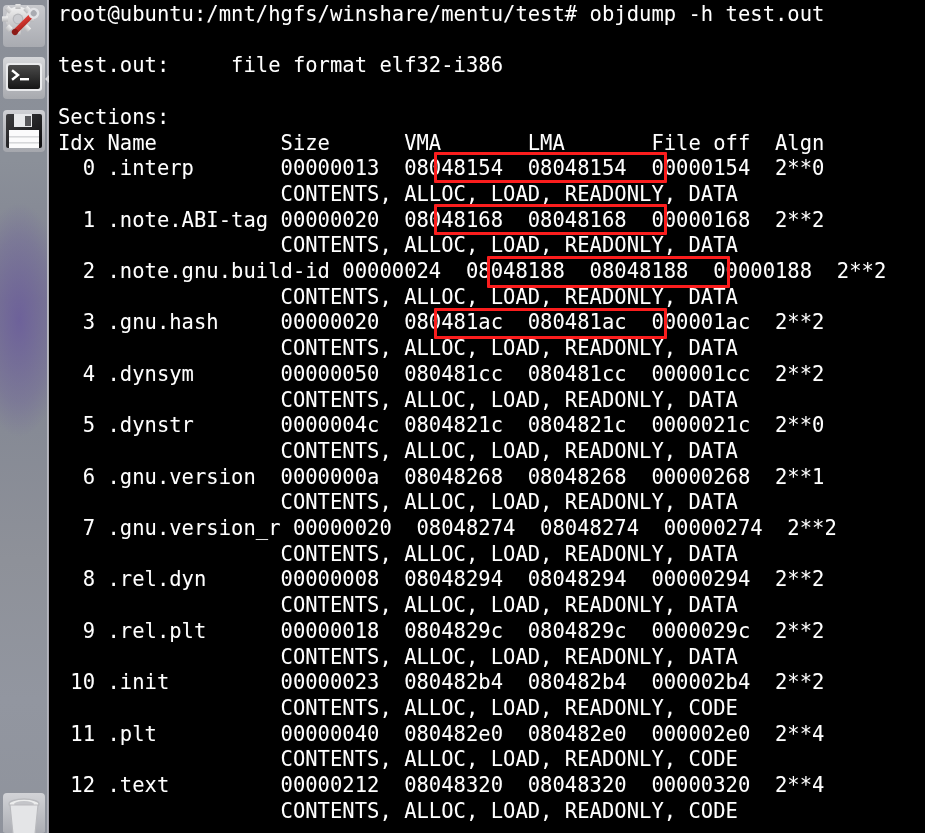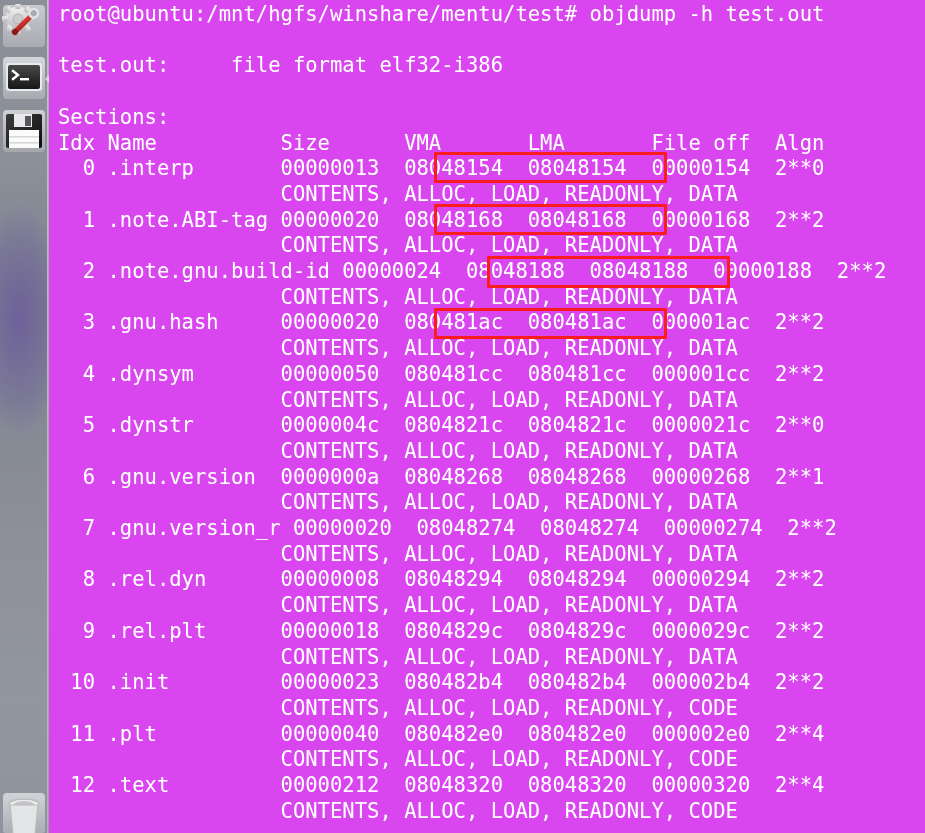--- a/index.html
+++ b/index.html
@@ -210,21 +210,21 @@
           </linearGradient>
         </defs>
         <rect x="1" y="1" width="42" height="42" rx="4" fill="url(#tileg4)"></rect>
         <ellipse cx="22" cy="12" rx="15" ry="5" fill="#eceded" stroke="#b9babe" stroke-width="1.4"></ellipse>
         <ellipse cx="22" cy="12" rx="10" ry="3" fill="#c4c5c9"></ellipse>
         <path d="M8 13 L11 42 L33 42 L36 13 Z" fill="#e4e5e7" stroke="#b9babe" stroke-width="1.2"></path>
       </svg>
     </div>
   </div>
 
-  <div id="terminal" style="background: #d946ef;">
+  <div id="terminal" style="background: #000000;">
     <pre id="term-text" style="color: rgb(255, 255, 255);">root@ubuntu:/mnt/hgfs/winshare/mentu/test# objdump -h test.out
 
 test.out:     file format elf32-i386
 
 Sections:
 Idx Name          Size      VMA       LMA       File off  Algn
   0 .interp       00000013  08048154  08048154  00000154  2**0
                   CONTENTS, ALLOC, LOAD, READONLY, DATA
   1 .note.ABI-tag 00000020  08048168  08048168  00000168  2**2
                   CONTENTS, ALLOC, LOAD, READONLY, DATA

